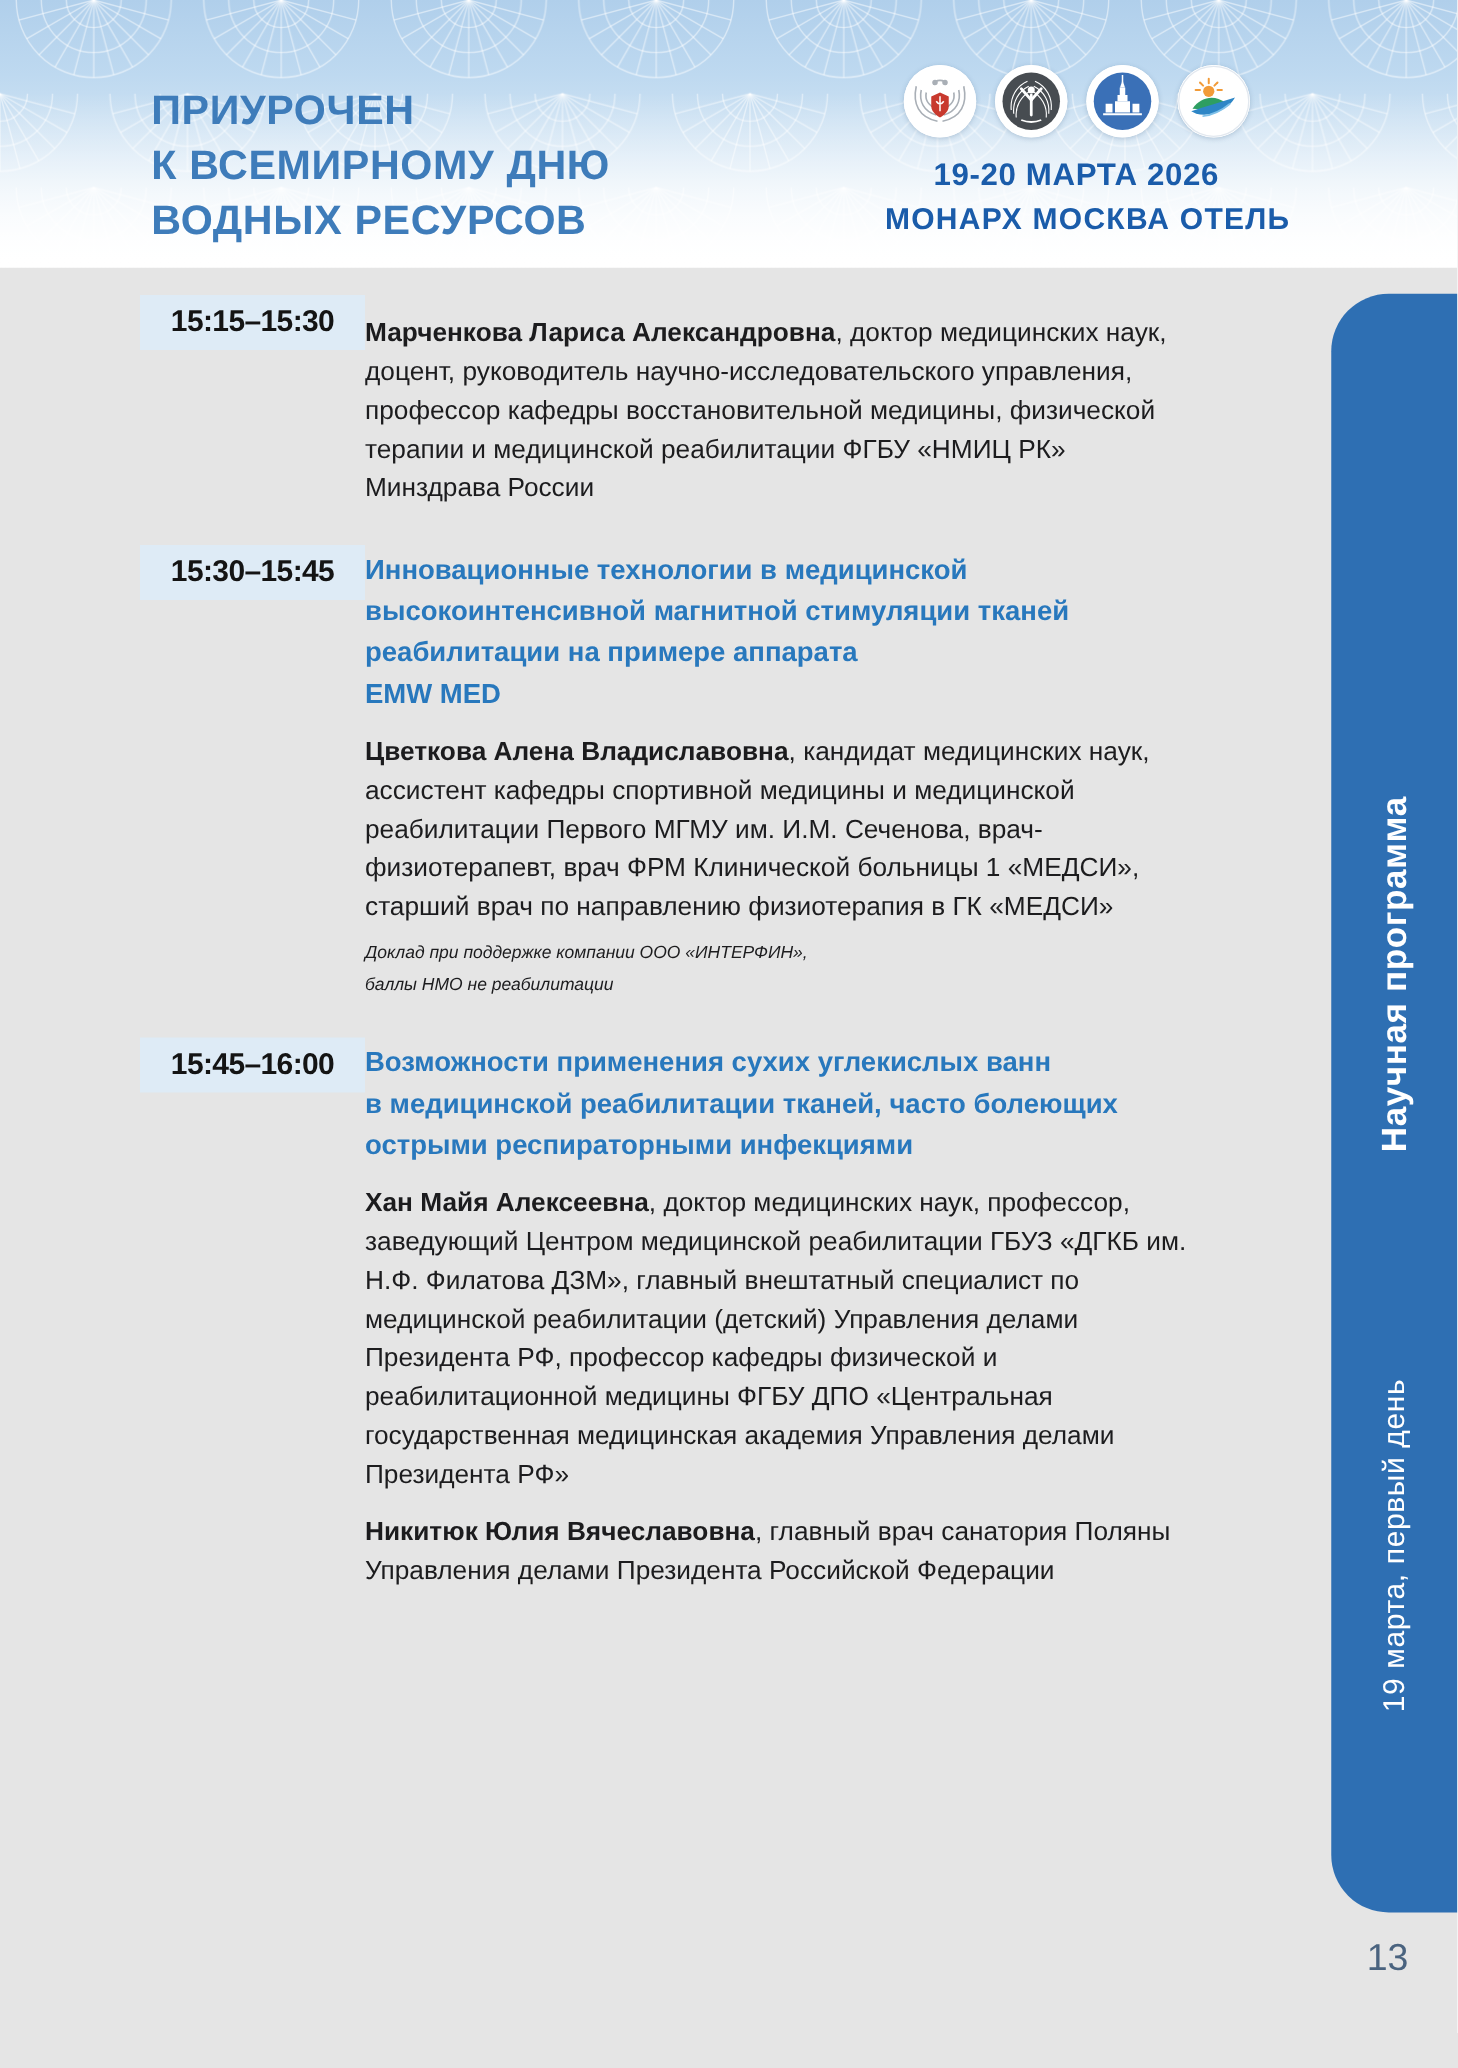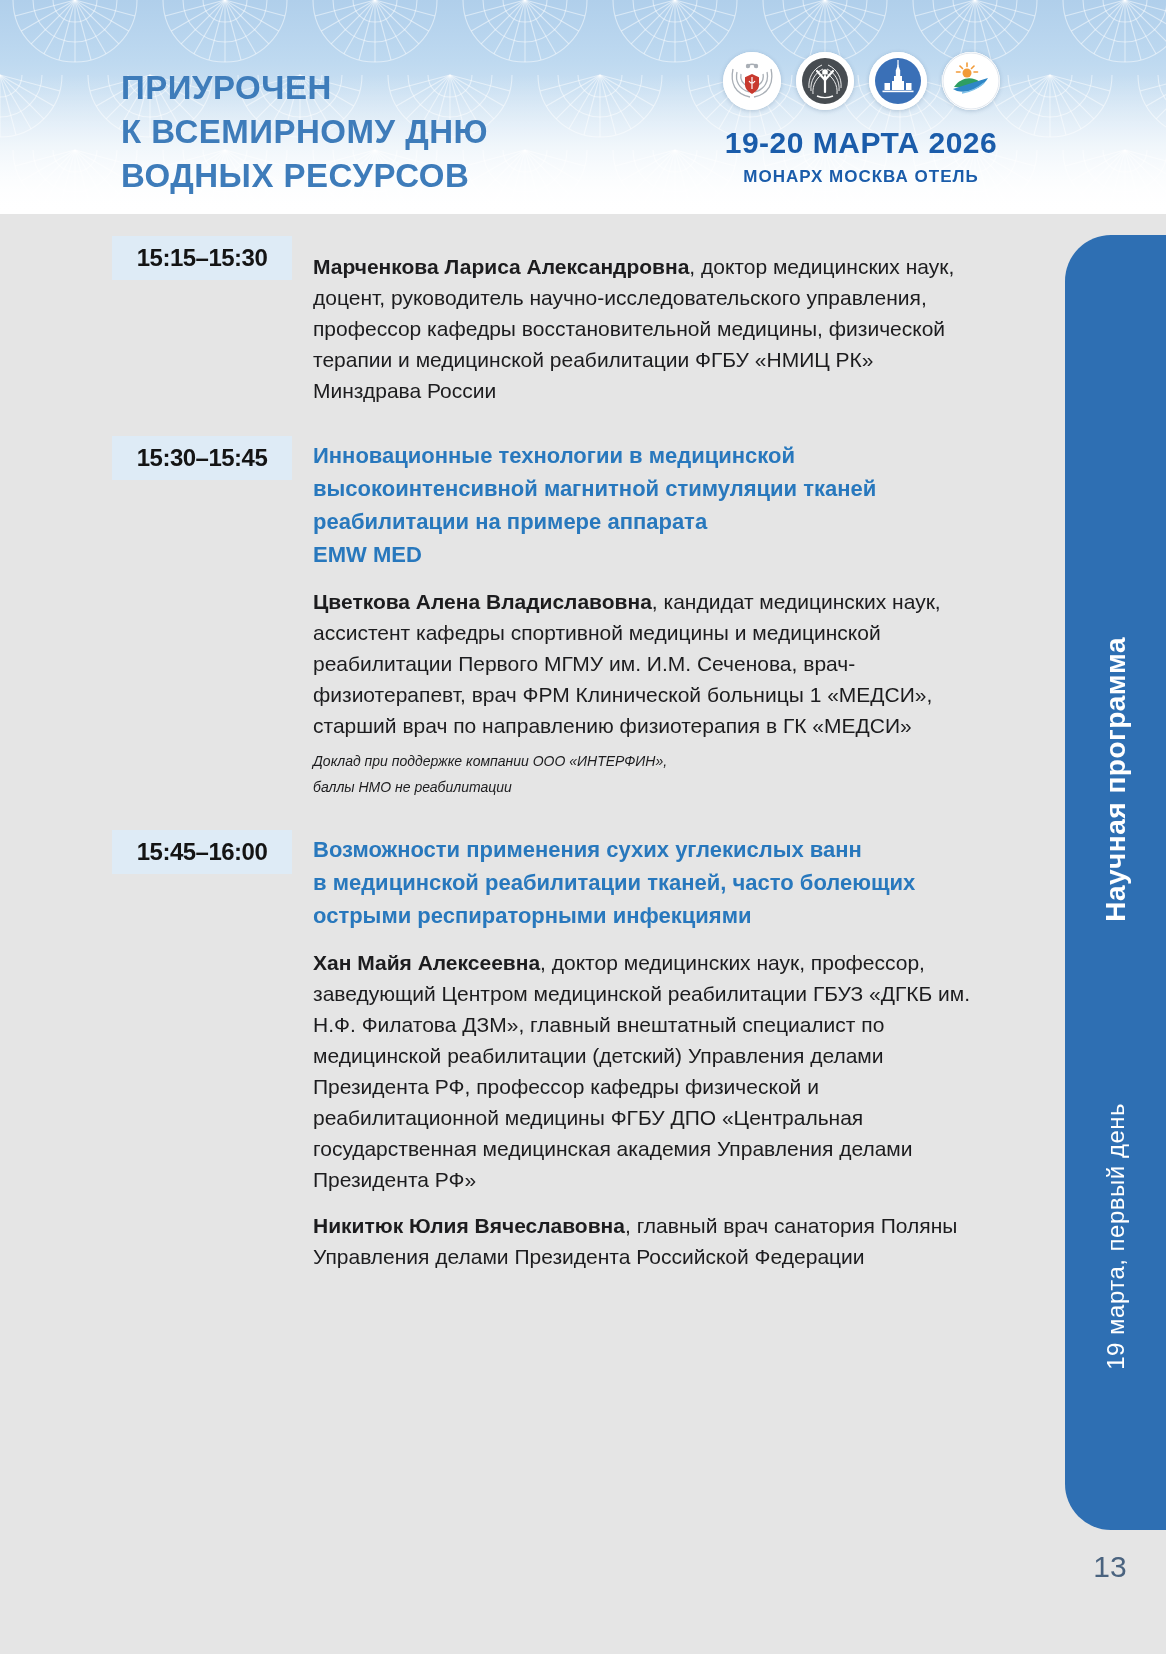--- a/index.html
+++ b/index.html
@@ -30,31 +30,31 @@
   .hdr-right{
     position:absolute;z-index:2;right:152px;top:52px;width:306px;text-align:center;
   }
   .logos{display:flex;justify-content:center;gap:15px;}
   .logo{
     width:58px;height:58px;border-radius:50%;background:#fff;
     box-shadow:0 1px 4px rgba(40,80,120,.25);
   }
   .logo svg{display:block;width:58px;height:58px;}
   .event-date{
-    margin-top:16px;font-size:30px;font-weight:bold;color:#1a5caa;
+    margin-top:16px;font-size:25px;font-weight:bold;color:#1a5caa;
     letter-spacing:.5px;white-space:nowrap;
   }
   .venue{
-    margin-top:7px;font-size:17px;font-weight:bold;color:#1a5caa;
+    margin-top:7px;font-size:24px;font-weight:bold;color:#1a5caa;
     letter-spacing:1px;white-space:nowrap;
   }
   
   .sched{position:absolute;top:236px;left:112px;width:866px;}
   .session{
-    display:grid;grid-template-columns:180px 663px;column-gap:21px;
+    display:grid;grid-template-columns:180px 663px;
     align-items:start;margin-bottom:30px;
   }
   .time-badge{
     background:#deebf6;color:#141414;
     font-size:24px;font-weight:bold;text-align:center;
     padding:8px 2px;letter-spacing:-.5px;
   }
   .s-title{margin:3px 0 0;color:#2878bd;font-size:22px;line-height:33px;font-weight:bold;}
   .s-title span{display:block;}
   .speaker{margin:15px 0 0;font-size:21px;line-height:31px;color:#1c1c1e;}

